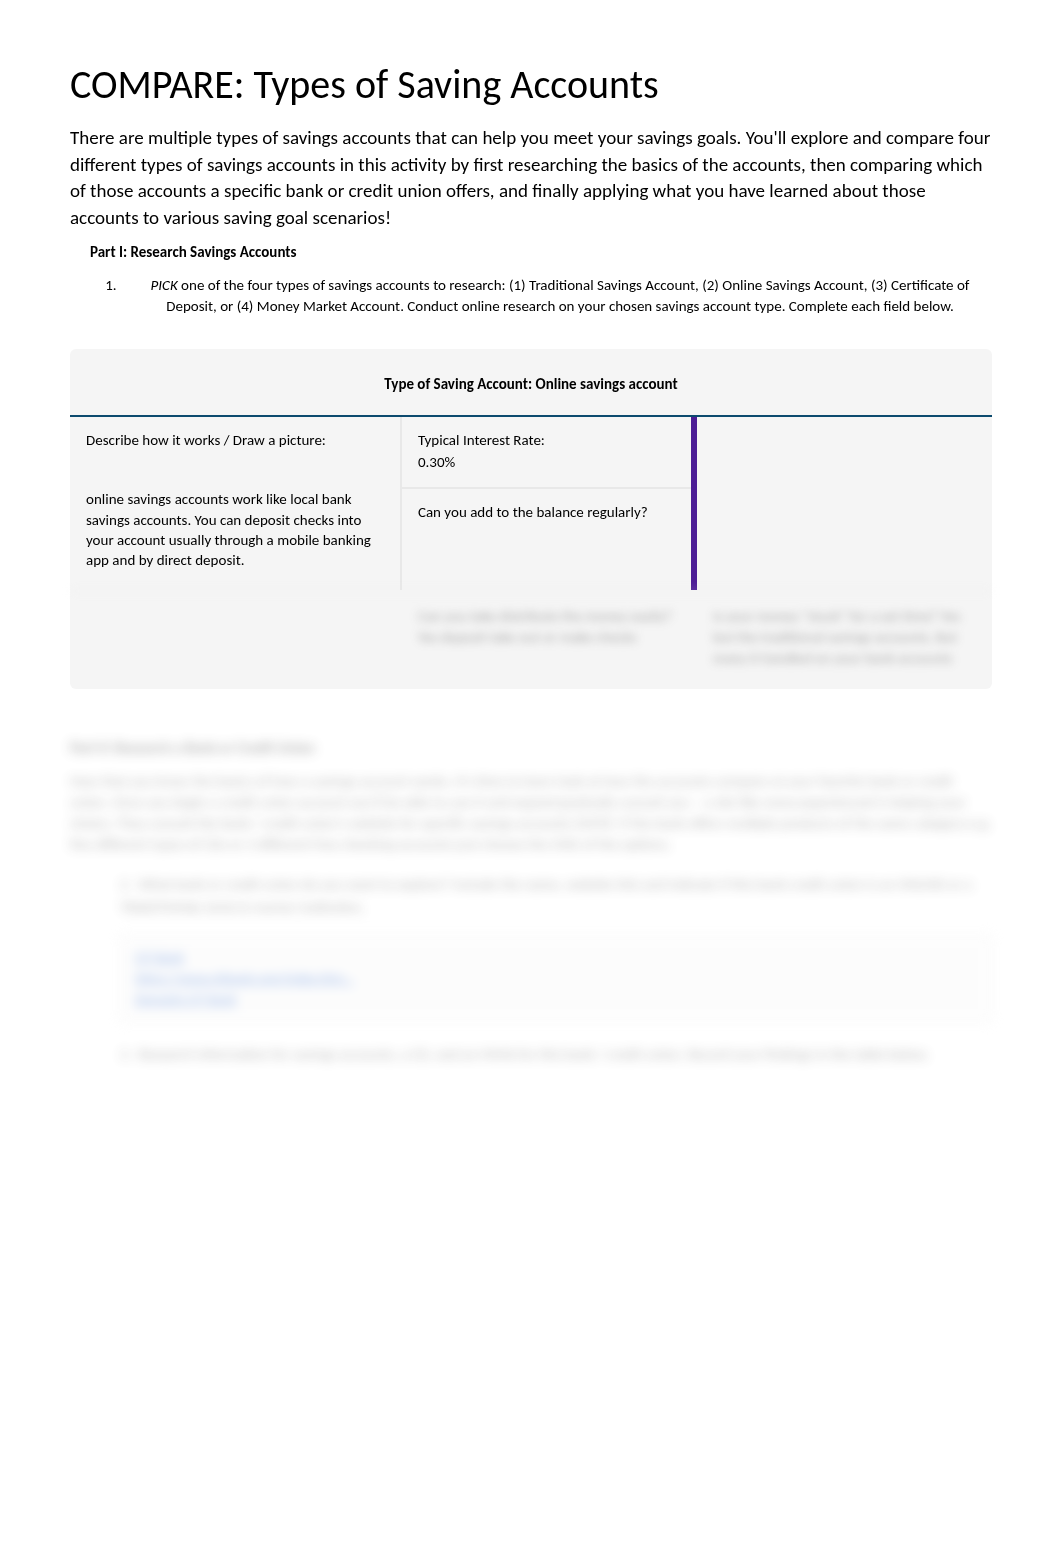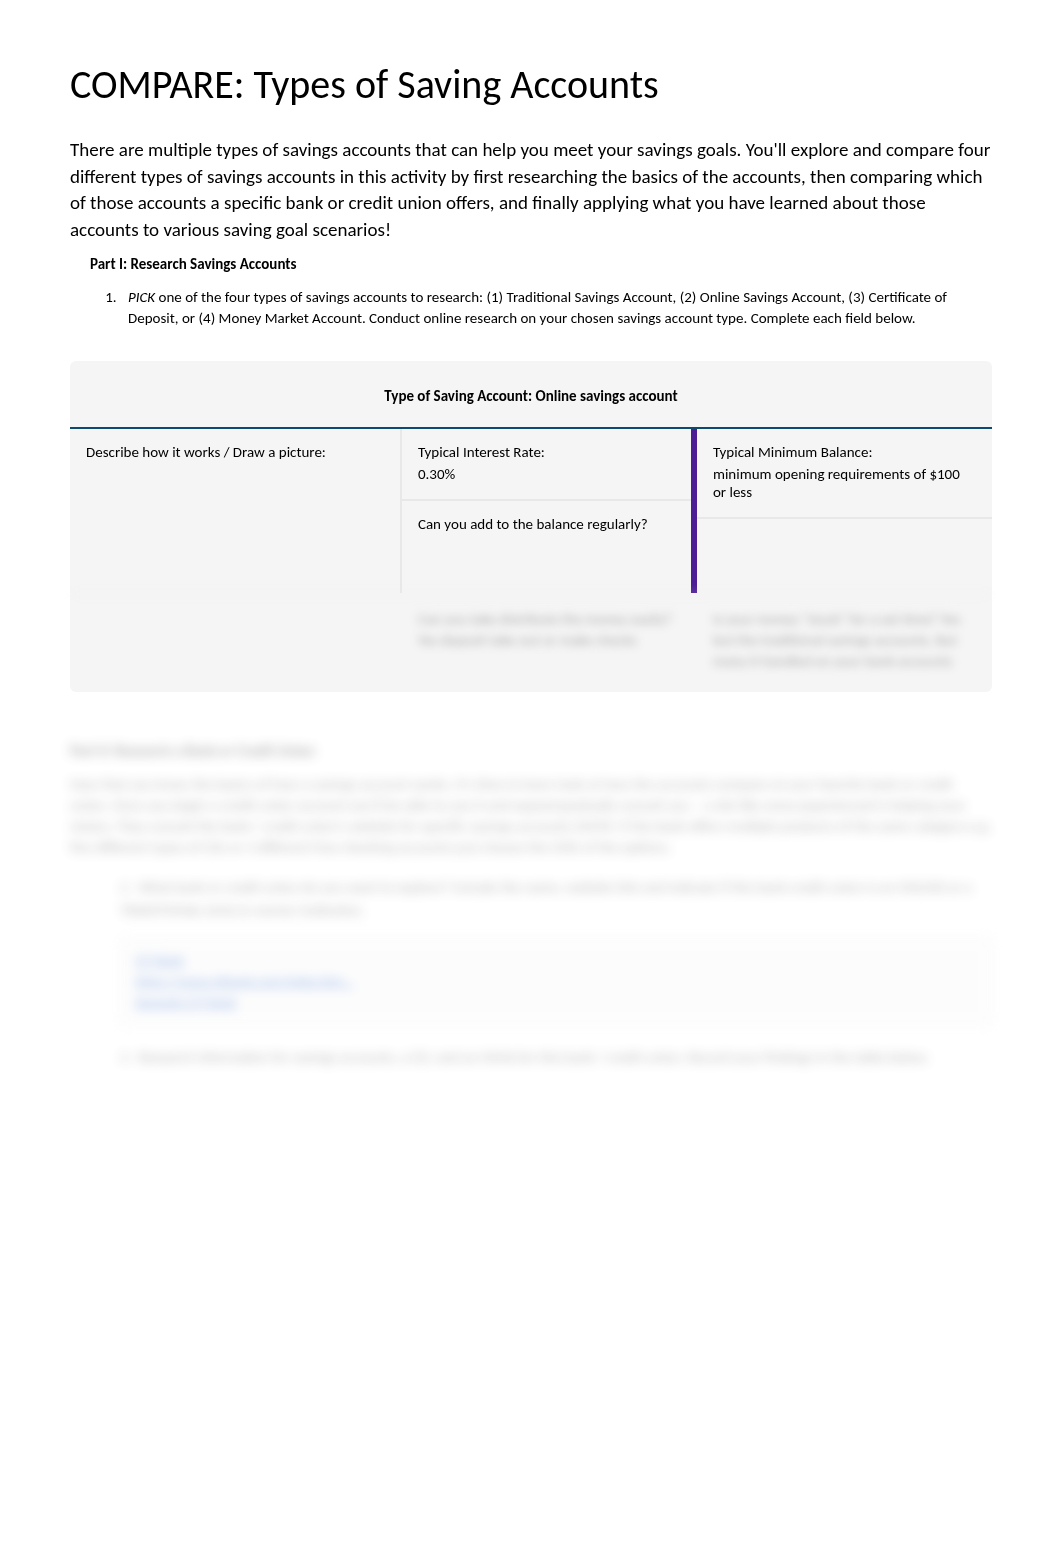--- a/index.html
+++ b/index.html
@@ -10,36 +10,37 @@
     body {
       font-family: Calibri, Arial, sans-serif;
       background: #fff;
       padding: 60px 70px;
       width: 1062px;
       color: #000;
     }
     h1 {
       font-size: 40px;
       font-weight: 400;
-      margin-bottom: 28px;
+      margin-bottom: 16px;
     }
     .intro {
       font-size: 19px;
       line-height: 1.4;
       margin-bottom: 12px;
     }
     .part-heading {
       font-size: 15px;
       font-weight: 700;
       margin-bottom: 14px;
       margin-left: 20px;
     }
     ol {
       padding-left: 50px;
       margin-bottom: 32px;
+      text-align: center;
     }
     ol li {
       font-size: 15px;
       line-height: 1.4;
       padding-left: 8px;
     }
     .pick-word {
       font-style: italic;
     }
     .table-container {
@@ -169,32 +170,27 @@
     <span class="pick-word">PICK</span><span> one of the four types of savings accounts to research: (1) Traditional Savings Account, (2) Online Savings Account, (3) Certificate of Deposit, or (4) Money Market Account. Conduct online research on your chosen savings account type. Complete each field below.</span>
   </li>
 </ol>
 
 <div class="table-container">
   <div class="table-header">Type of Saving Account: Online savings account</div>
   <div class="table-body">
     <div class="col col-1">
       <div class="cell-label">Describe how it works / Draw a picture:</div>
       <div class="picture-area"></div>
+      <div class="description-text">online savings accounts work like local bank savings accounts. You can deposit checks into your account usually through a mobile banking app and by direct deposit.</div>
     </div>
     <div class="col col-2">
       <div class="cell-label">Typical Interest Rate:</div>
       <div class="cell-value">0.30%</div>
       <div class="row-divider"></div>
       <div class="cell-label">Can you add to the balance regularly?</div>
-    </div>
-    <div class="col col-3">
-      <div class="cell-label">Typical Minimum Balance:</div>
-      <div class="cell-value">minimum opening requirements of $100 or less</div>
-      <div class="row-divider"></div>
-      <div style="min-height:40px"></div>
     </div>
   </div>
   <div class="blurred-row">
     <div class="blurred-cell blurred-left"></div>
     <div class="blurred-cell blurred-mid">Can you take distribute the money easily?
 Yes deposit take out or make checks</div>
     <div class="blurred-cell blurred-right">Is your money "stuck" for a set time?
 Yes but the traditional savings accounts. But many it handled on your bank accounts</div>
   </div>
 </div>

